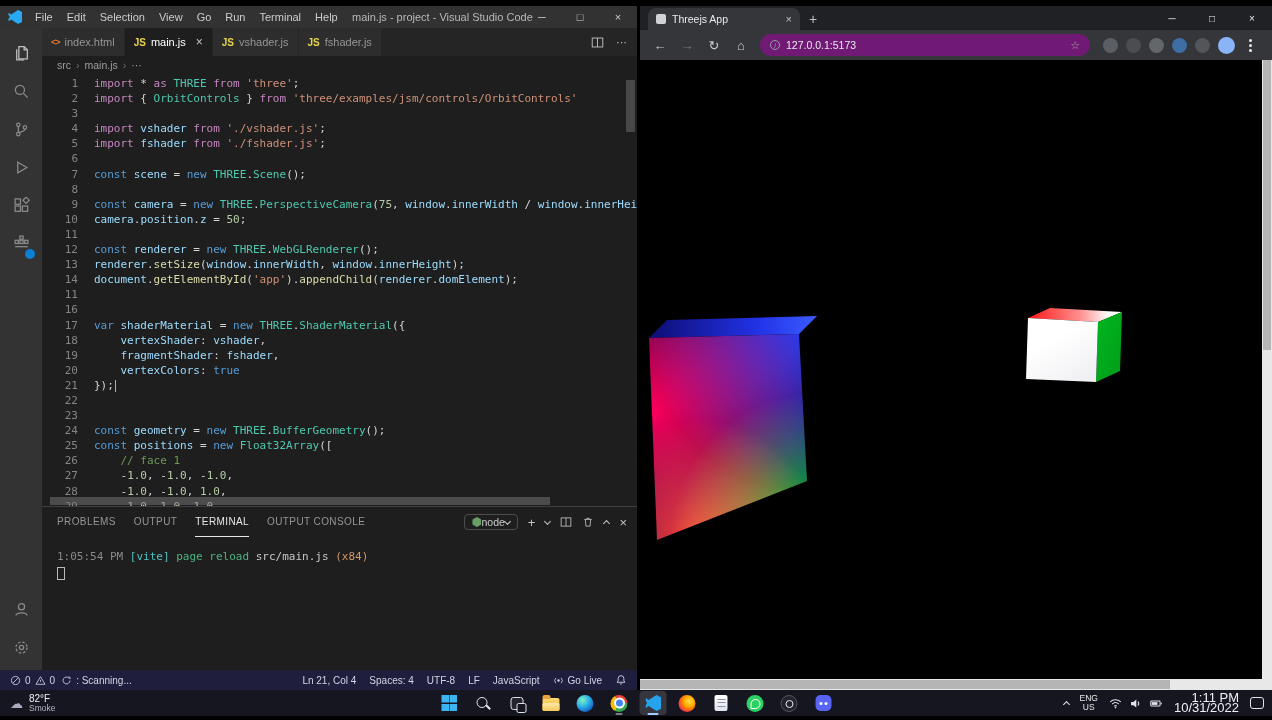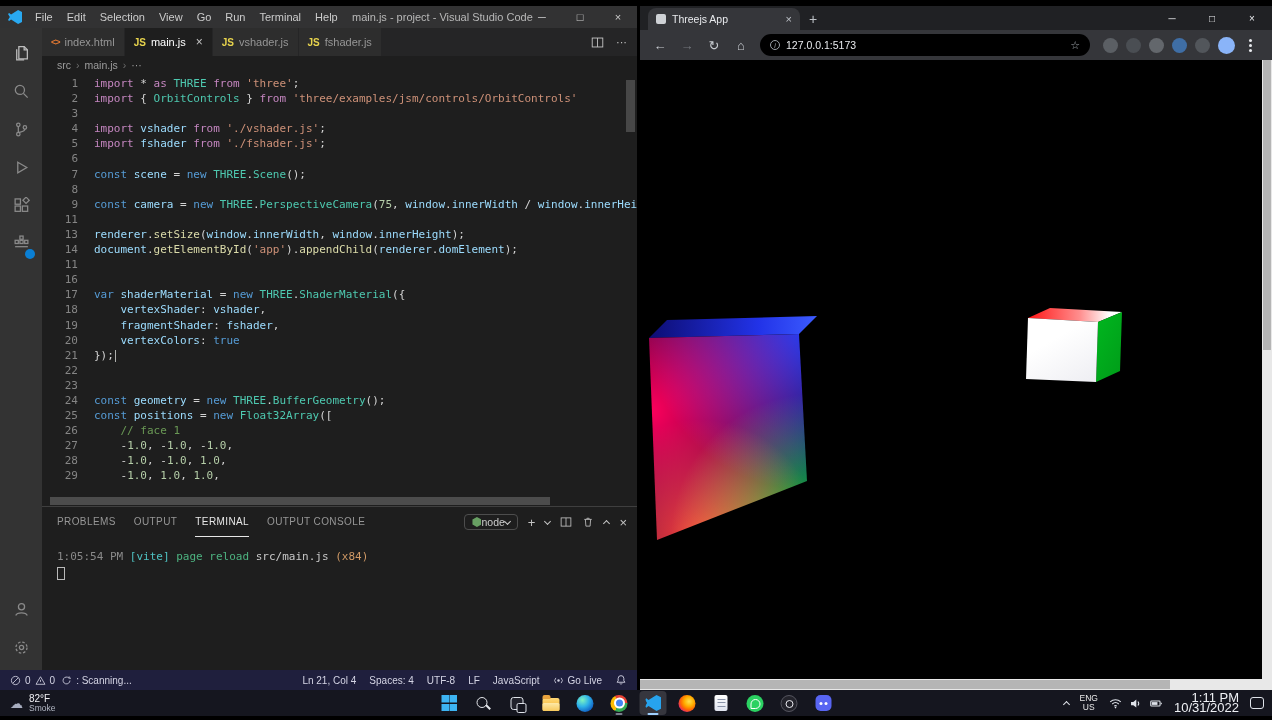--- a/index.html
+++ b/index.html
@@ -68,21 +68,21 @@
   .br-tab{margin-left:8px;height:22px;width:152px;background:#35363a;border-radius:8px 8px 0 0;display:flex;align-items:center;gap:6px;padding:0 8px;color:#e8eaed;font-size:10.5px;}
   .br-favicon{width:10px;height:10px;background:#cfd2d6;border-radius:2px;flex:0 0 10px;}
   .br-tablabel{overflow:hidden;white-space:nowrap;}
   .br-tabclose{margin-left:auto;color:#bdc1c6;font-size:11px;}
   .br-newtab{width:26px;height:22px;display:flex;align-items:center;justify-content:center;color:#bdc1c6;font-size:14px;}
   .br-wincontrols{position:absolute;right:0;top:0;height:24px;display:flex;}
   .br-winbtn{width:40px;height:24px;display:flex;align-items:center;justify-content:center;color:#e8eaed;font-size:10px;}
   .br-toolbar{flex:0 0 30px;height:30px;background:#35363a;display:flex;align-items:center;padding:0 8px;gap:3px;}
   .nav-btn{width:24px;height:24px;border-radius:50%;display:flex;align-items:center;justify-content:center;color:#c7cbd0;font-size:13px;}
   .nav-btn.dim{color:#74787d;}
-  .addr{width:330px;height:22px;background:#000000;border-radius:11px;display:flex;align-items:center;padding:0 10px;gap:6px;color:#e8eaed;font-size:10.5px;margin-left:4px;}
+  .addr{width:330px;height:22px;background:#701a75;border-radius:11px;display:flex;align-items:center;padding:0 10px;gap:6px;color:#e8eaed;font-size:10.5px;margin-left:4px;}
   .addr-info{width:10px;height:10px;border:1.1px solid #9aa0a6;border-radius:50%;display:flex;align-items:center;justify-content:center;color:#9aa0a6;font-size:7px;font-style:italic;}
   .addr-star{margin-left:auto;color:#9aa0a6;font-size:11px;}
   .ext-row{display:flex;align-items:center;gap:8px;margin-left:10px;}
   .ext-dot{width:15px;height:15px;border-radius:50%;background:#5b5f64;}
   .ext-dot.d2{background:#4a4e53;} .ext-dot.d3{background:#63676c;} .ext-dot.d4{background:#3f6ea5;} .ext-dot.d5{background:#52565b;}
   .avatar{width:17px;height:17px;border-radius:50%;background:#8ab4f8;}
   .vdots{width:3px;height:3px;border-radius:50%;background:#e8eaed;box-shadow:0 -5px 0 #e8eaed,0 5px 0 #e8eaed;margin:0 6px;}
   .br-content{flex:1;position:relative;background:#000;overflow:hidden;}
   .canvas{position:absolute;left:0;top:0;right:10px;bottom:11px;background:#000;overflow:hidden;}
   .br-vscroll{position:absolute;right:0;top:0;bottom:11px;width:10px;background:#e8e8e8;}
@@ -286,21 +286,23 @@
           <div>
               <div class="cl"><span class="ln">1</span><span class="lt"><span class="tk-k">import </span><span class="tk-p">* </span><span class="tk-k">as </span><span class="tk-t">THREE </span><span class="tk-k">from </span><span class="tk-s">'three'</span><span class="tk-p">;</span></span></div>
               <div class="cl"><span class="ln">2</span><span class="lt"><span class="tk-k">import </span><span class="tk-p">{ </span><span class="tk-t">OrbitControls</span><span class="tk-p"> } </span><span class="tk-k">from </span><span class="tk-s">'three/examples/jsm/controls/OrbitControls'</span></span></div>
               <div class="cl"><span class="ln">3</span><span class="lt"></span></div>
               <div class="cl"><span class="ln">4</span><span class="lt"><span class="tk-k">import </span><span class="tk-v">vshader </span><span class="tk-k">from </span><span class="tk-s">'./vshader.js'</span><span class="tk-p">;</span></span></div>
               <div class="cl"><span class="ln">5</span><span class="lt"><span class="tk-k">import </span><span class="tk-v">fshader </span><span class="tk-k">from </span><span class="tk-s">'./fshader.js'</span><span class="tk-p">;</span></span></div>
               <div class="cl"><span class="ln">6</span><span class="lt"></span></div>
               <div class="cl"><span class="ln">7</span><span class="lt"><span class="tk-b">const </span><span class="tk-v">scene </span><span class="tk-p">= </span><span class="tk-b">new </span><span class="tk-t">THREE</span><span class="tk-p">.</span><span class="tk-t">Scene</span><span class="tk-p">();</span></span></div>
               <div class="cl"><span class="ln">8</span><span class="lt"></span></div>
               <div class="cl"><span class="ln">9</span><span class="lt"><span class="tk-b">const </span><span class="tk-v">camera </span><span class="tk-p">= </span><span class="tk-b">new </span><span class="tk-t">THREE</span><span class="tk-p">.</span><span class="tk-t">PerspectiveCamera</span><span class="tk-p">(</span><span class="tk-n">75</span><span class="tk-p">, </span><span class="tk-v">window</span><span class="tk-p">.</span><span class="tk-v">innerWidth</span><span class="tk-p"> / </span><span class="tk-v">window</span><span class="tk-p">.</span><span class="tk-v">innerHeight</span></span></div>
+              <div class="cl"><span class="ln">10</span><span class="lt"><span class="tk-v">camera</span><span class="tk-p">.</span><span class="tk-v">position</span><span class="tk-p">.</span><span class="tk-v">z </span><span class="tk-p">= </span><span class="tk-n">50</span><span class="tk-p">;</span></span></div>
               <div class="cl"><span class="ln">11</span><span class="lt"></span></div>
+              <div class="cl"><span class="ln">12</span><span class="lt"><span class="tk-b">const </span><span class="tk-v">renderer </span><span class="tk-p">= </span><span class="tk-b">new </span><span class="tk-t">THREE</span><span class="tk-p">.</span><span class="tk-t">WebGLRenderer</span><span class="tk-p">();</span></span></div>
               <div class="cl"><span class="ln">13</span><span class="lt"><span class="tk-v">renderer</span><span class="tk-p">.</span><span class="tk-f">setSize</span><span class="tk-p">(</span><span class="tk-v">window</span><span class="tk-p">.</span><span class="tk-v">innerWidth</span><span class="tk-p">, </span><span class="tk-v">window</span><span class="tk-p">.</span><span class="tk-v">innerHeight</span><span class="tk-p">);</span></span></div>
               <div class="cl"><span class="ln">14</span><span class="lt"><span class="tk-v">document</span><span class="tk-p">.</span><span class="tk-f">getElementById</span><span class="tk-p">(</span><span class="tk-s">'app'</span><span class="tk-p">).</span><span class="tk-f">appendChild</span><span class="tk-p">(</span><span class="tk-v">renderer</span><span class="tk-p">.</span><span class="tk-v">domElement</span><span class="tk-p">);</span></span></div>
               <div class="cl"><span class="ln">11</span><span class="lt"></span></div>
               <div class="cl"><span class="ln">16</span><span class="lt"></span></div>
               <div class="cl"><span class="ln">17</span><span class="lt"><span class="tk-b">var </span><span class="tk-v">shaderMaterial </span><span class="tk-p">= </span><span class="tk-b">new </span><span class="tk-t">THREE</span><span class="tk-p">.</span><span class="tk-t">ShaderMaterial</span><span class="tk-p">({</span></span></div>
               <div class="cl"><span class="ln">18</span><span class="lt"><span class="tk-p">    </span><span class="tk-v">vertexShader</span><span class="tk-p">: </span><span class="tk-v">vshader</span><span class="tk-p">,</span></span></div>
               <div class="cl"><span class="ln">19</span><span class="lt"><span class="tk-p">    </span><span class="tk-v">fragmentShader</span><span class="tk-p">: </span><span class="tk-v">fshader</span><span class="tk-p">,</span></span></div>
               <div class="cl"><span class="ln">20</span><span class="lt"><span class="tk-p">    </span><span class="tk-v">vertexColors</span><span class="tk-p">: </span><span class="tk-b">true</span></span></div>
               <div class="cl"><span class="ln">21</span><span class="lt"><span class="tk-p">});</span><span class="cursor"></span></span></div>
               <div class="cl"><span class="ln">22</span><span class="lt"></span></div>

